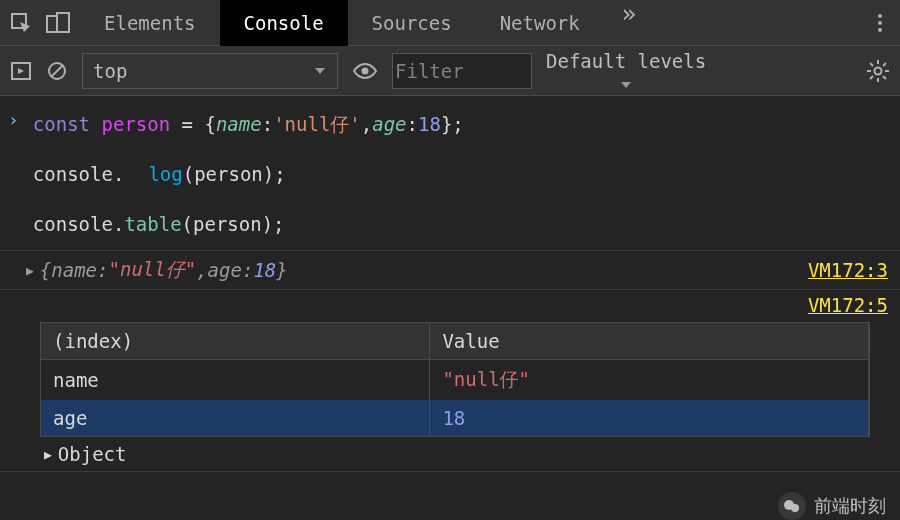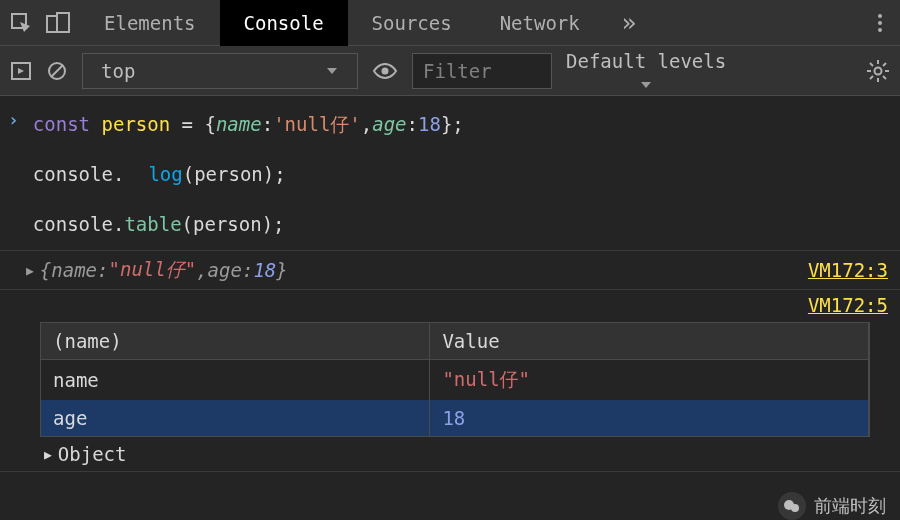--- a/index.html
+++ b/index.html
@@ -10,66 +10,65 @@
     font-size: 19px;
     color: #d9d9d9;
     overflow: hidden;
     position: relative;
   }
   .topbar {
     height: 46px;
     background: #333333;
     border-bottom: 1px solid #4a4a4a;
     display: flex;
-    align-items: center;
   }
   .topbar .left-icons { display: flex; align-items: center; padding: 0 10px; gap: 14px; }
   .tab { padding: 0 24px; height: 46px; display: flex; align-items: center; color: #b0b0b0; cursor: pointer; }
   .tab.active { background: #000; color: #fff; }
   .more-tabs { padding: 0 18px; color: #b0b0b0; cursor: pointer; font-size: 24px; }
   .spacer { flex: 1; }
   .kebab { padding: 0 18px; color: #b0b0b0; cursor: pointer; display:flex; flex-direction:column; gap:3px; align-items:center; justify-content:center; height:46px;}
   .kebab span{ width:4px;height:4px;background:#b0b0b0;border-radius:50%;}
   .toolbar {
     height: 50px;
     background: #333333;
     border-bottom: 1px solid #4a4a4a;
     display: flex;
     align-items: center;
     gap: 14px;
     padding: 0 10px;
   }
   .ctx-select {
     display: flex; align-items: center; justify-content: space-between;
-    width: 276px; height: 36px;
+    width: 256px; height: 36px;
     border: 1px solid #555;
-    padding: 0 18px;
+    padding: 0 10px;
     color: #bfbfbf;
     cursor: pointer;
     background:#333;
   }
   .filter-input {
     width: 140px; height: 36px;
     background: #242424;
     border: 1px solid #555;
-    padding: 0 10px;
+    padding: 0 2px;
     color: #808080;
     display:flex;align-items:center;
   }
   .levels { display:flex; align-items:center; gap:6px; color:#bfbfbf; cursor:pointer;flex-direction:column; }
   .console-body { padding: 0; }
   .input-row {
     display: flex; align-items: flex-start;
     border-bottom: 1px solid #3a3a3a;
     padding: 10px 8px 8px 8px;
   }
   .caret-in { color: #6fa8dc; margin-right: 14px; font-weight: bold; font-size:18px; line-height:28px;}
   .code { font-family: Menlo, Consolas, monospace; line-height: 36px; }
   .kw-const { color: #9a7fd6; }
-  .kw-var { color: #fde047; }
+  .kw-var { color: #d946ef; }
   .kw-op { color: #d9d9d9; }
   .kw-brace { color: #d9d9d9; }
   .kw-prop { color: #7fc6a4; font-style: italic; }
   .kw-str { color: #d88a6e; }
   .kw-num { color: #8c9fe6; }
   .kw-obj { color: #d9d9d9; }
   .kw-method-log { color: #0ea5e9; margin-left: 24px; }
   .kw-method-tbl { color: #7fc6a4; }
   .output-row {
     display:flex; align-items:center;
@@ -233,21 +232,21 @@
   </div>
 
   <div class="vm-row">
     <a class="vm-link" style="margin-left:auto;">VM172:5</a>
   </div>
 
   <div class="table-wrap">
     <table>
       <thead>
         <tr>
-          <th style="width:47%;">(name)</th>
+          <th style="width:47%;">(index)</th>
           <th>Value</th>
         </tr>
       </thead>
       <tbody>
         <tr class="dark">
           <td>name</td>
           <td><span class="val-str">"null仔"</span></td>
         </tr>
         <tr class="sel">
           <td>age</td>

